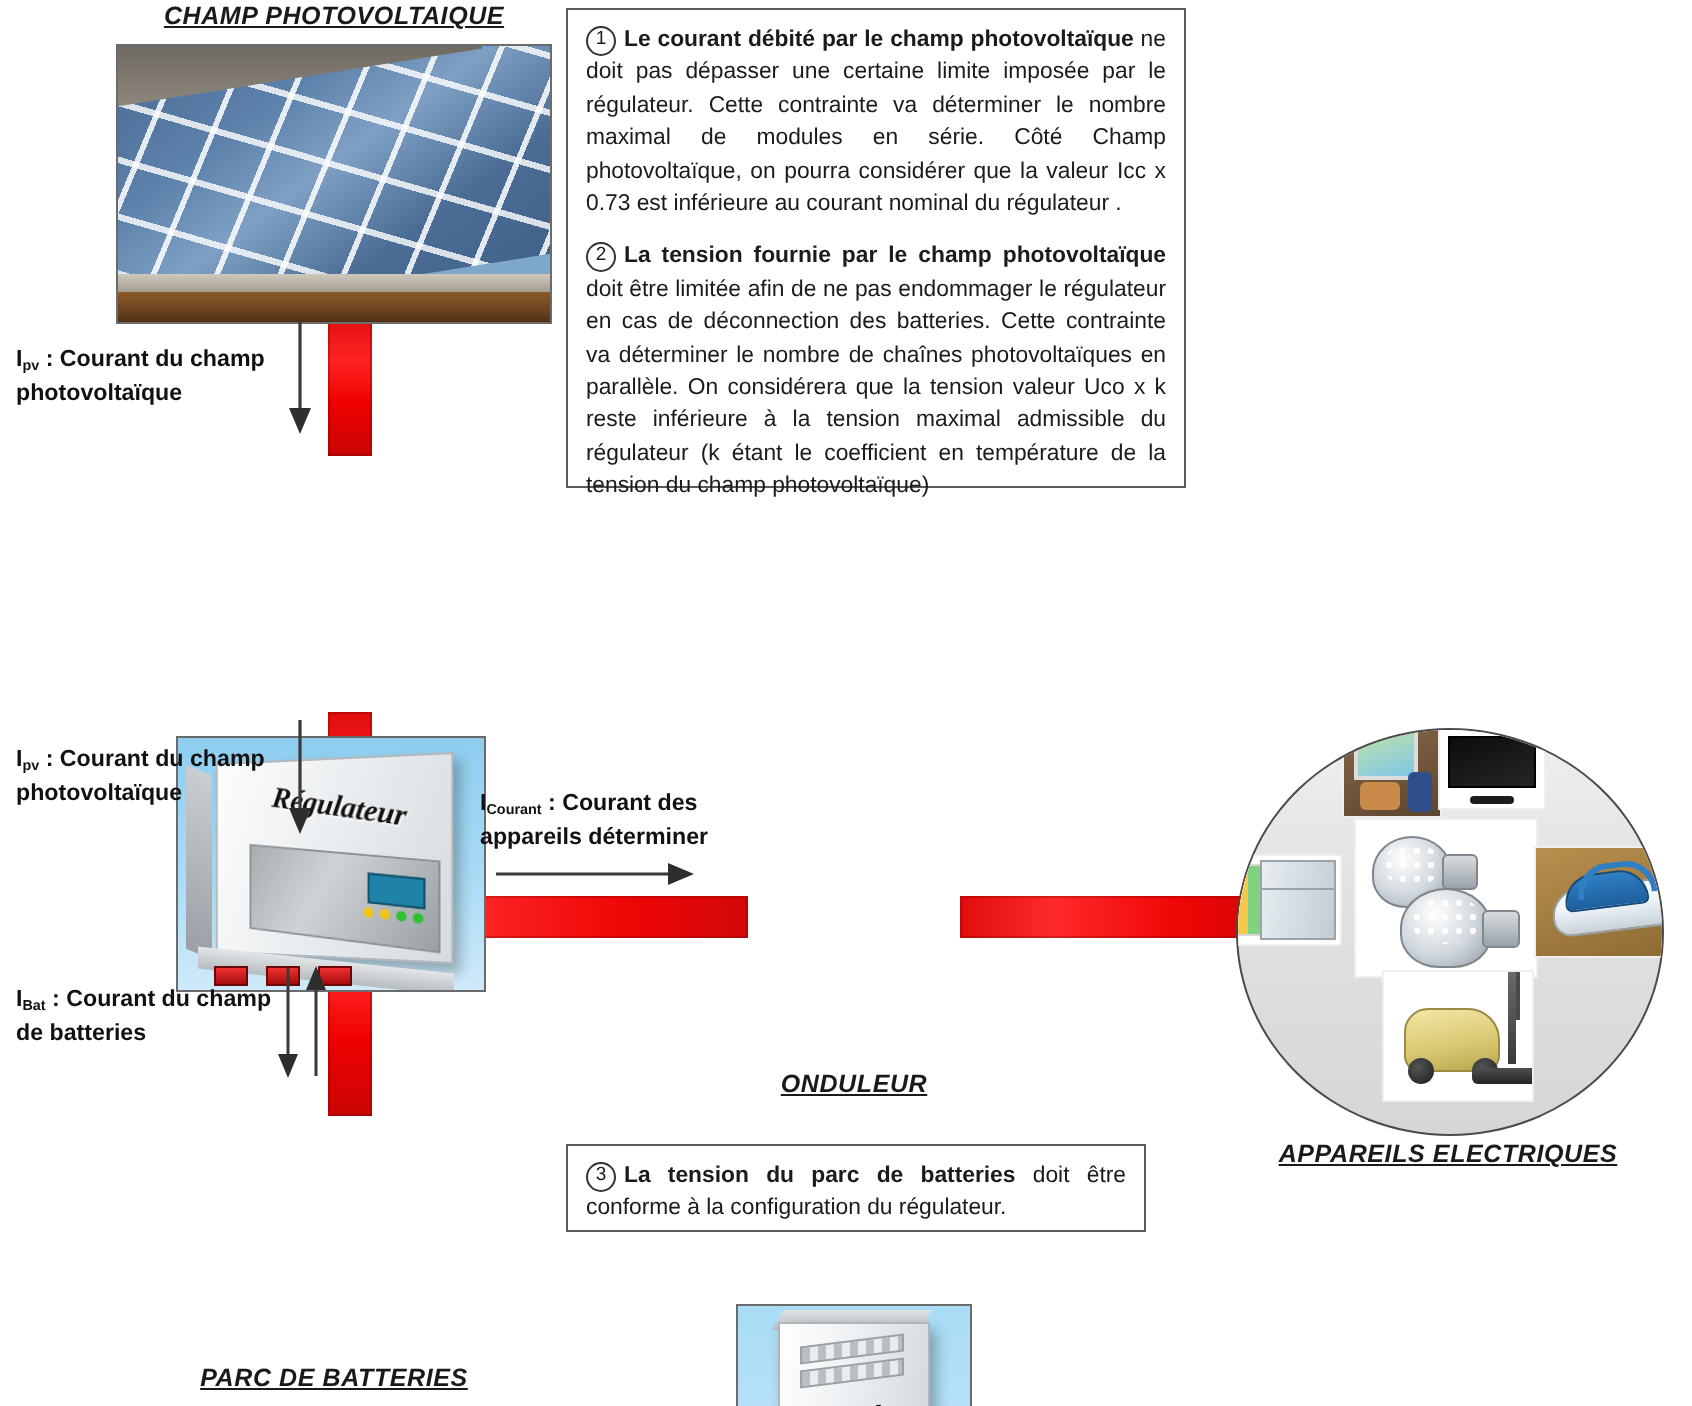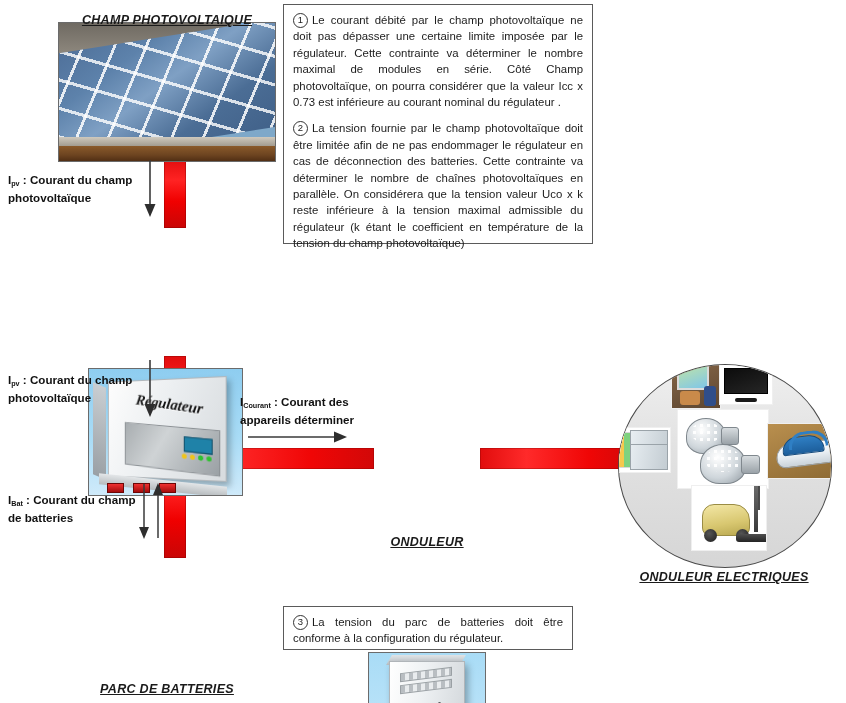--- a/index.html
+++ b/index.html
@@ -13,21 +13,21 @@
 
   
   .notebox{border:1px solid #5a5a5a;background:#ffffff;box-sizing:border-box;
            padding:7px 9px 8px 9px;font-size:11.4px;line-height:16.4px;
            text-align:justify;color:#1b1b1b;}
   .notebox p{margin:0 0 10px 0;}
   .notebox p:last-child{margin-bottom:0;}
   .num{display:inline-block;width:13px;height:13px;line-height:12px;border:1px solid #333;
        border-radius:50%;text-align:center;font-size:9.5px;margin-right:4px;
        vertical-align:1px;font-weight:normal;}
-  .bold{font-weight:normal;}
+  .bold{font-weight:bold;}
 
   
   .curlabel{font-size:11.6px;font-weight:bold;line-height:15.5px;color:#111;}
   .curlabel sub{font-size:7.2px;font-weight:bold;vertical-align:baseline;position:relative;top:2px;}
 
   
   .bus{background:linear-gradient(180deg,#e10d0d 0%,#ff2323 32%,#f00000 62%,#c90606 100%);
        box-shadow:0 0 0 1px rgba(120,0,0,.35) inset;}
   .bus-h{background:linear-gradient(90deg,#e10d0d 0%,#ff2a2a 30%,#f00606 70%,#d20808 100%);
          box-shadow:0 0 0 1px rgba(120,0,0,.3) inset;}
@@ -154,21 +154,21 @@
 <div class="abs bus-h" style="left:164px;top:448px;width:210px;height:21px;"></div>
 <div class="abs bus-h" style="left:480px;top:448px;width:155px;height:21px;"></div>
 
 <div class="abs frame pv" style="left:58px;top:22px;width:218px;height:140px;">
   <div class="roofdark"></div>
   <div class="sky"></div>
   <div class="array"></div>
   <div class="gutter"></div>
   <div class="fascia"></div>
 </div>
-<div class="abs caption" style="left:58px;top:13px;width:218px;">CHAMP PHOTOVOLTAIQUE</div>
+<div class="abs caption" style="left:58px;top:1px;width:218px;">CHAMP PHOTOVOLTAIQUE</div>
 
 <div class="abs curlabel" style="left:8px;top:172px;width:135px;">
   <span>I</span><sub>pv</sub><span> : Courant du champ photovoltaïque</span>
 </div>
 <svg class="arrow" style="left:140px;top:160px;" width="20" height="58" viewBox="0 0 20 58">
   <line x1="10" y1="0" x2="10" y2="47" stroke="#3a3a3a" stroke-width="1.6"></line>
   <polygon points="10,57 4.5,44 15.5,44" fill="#2e2e2e"></polygon>
 </svg>
 
 <div class="abs frame regbg" style="left:88px;top:228px;width:155px;height:128px;">
@@ -272,28 +272,28 @@
 
   <div class="appl" style="left:72px;top:120px;width:74px;height:64px;">
     <div class="vac-body"></div>
     <div class="vac-wheel" style="left:12px;"></div>
     <div class="vac-wheel" style="left:44px;"></div>
     <div class="vac-hose"></div>
     <div class="vac-wand"></div>
     <div class="vac-head"></div>
   </div>
 </div>
-<div class="abs caption" style="left:618px;top:570px;width:212px;">ONDULEUR ELECTRIQUES</div>
+<div class="abs caption" style="left:618px;top:570px;width:212px;">APPAREILS ELECTRIQUES</div>
 
 <div class="abs notebox" style="left:283px;top:4px;width:310px;height:240px;">
   <p>
     <span class="num">1</span><span class="bold">Le courant débité par le champ photovoltaïque</span><span> ne doit pas dépasser une certaine limite imposée par le régulateur. Cette contrainte va déterminer le nombre maximal de modules en série. Côté Champ photovoltaïque, on pourra considérer que la valeur Icc x 0.73 est inférieure au courant nominal du régulateur .</span>
   </p>
   <p>
     <span class="num">2</span><span class="bold">La tension fournie par le champ photovoltaïque</span><span> doit être limitée afin de ne pas endommager le régulateur en cas de déconnection des batteries. Cette contrainte va déterminer le nombre de chaînes photovoltaïques en parallèle. On considérera que la tension valeur  Uco x k reste inférieure à la tension maximal admissible du régulateur (k étant le coefficient en température de la tension du champ photovoltaïque)</span>
   </p>
 </div>
 
-<div class="abs notebox" style="left:283px;top:606px;width:290px;height:44px;">
+<div class="abs notebox" style="left:283px;top:572px;width:290px;height:44px;">
   <p>
     <span class="num">3</span><span class="bold">La tension du parc de batteries</span><span> doit être conforme à la configuration du régulateur.</span>
   </p>
 </div>
 
 </body></html>

